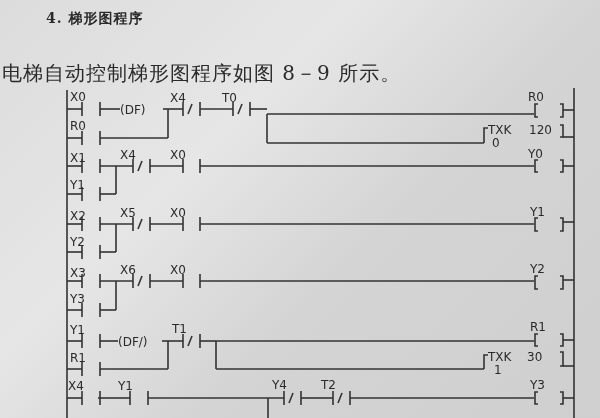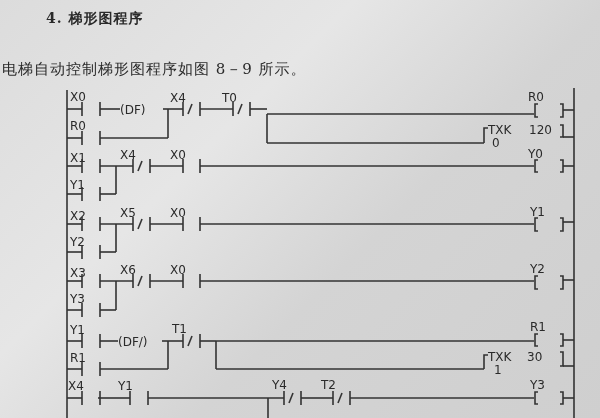--- a/index.html
+++ b/index.html
@@ -11,21 +11,21 @@
     position: relative;
   }
   .heading {
     position: absolute; left: 6px; top: 10px;
     font-size: 14px; font-weight: bold; letter-spacing: 1px;
     font-family: "DejaVu Serif", serif;
     margin-left: 40px;
   }
   .intro {
     position: absolute; left: 2px; top: 60px;
-    font-size: 15px; letter-spacing: 1px;
+    font-size: 20px; letter-spacing: 1px;
     font-family: "DejaVu Serif", serif;
   }
   svg.ladder { position: absolute; left: 0; top: 0; }
   svg text {
     font-family: "DejaVu Sans", sans-serif;
     font-size: 12px; fill: #2a2a2a;
   }
   .ln { stroke: #333; stroke-width: 1.6; fill: none; }
 </style>
 </head>

